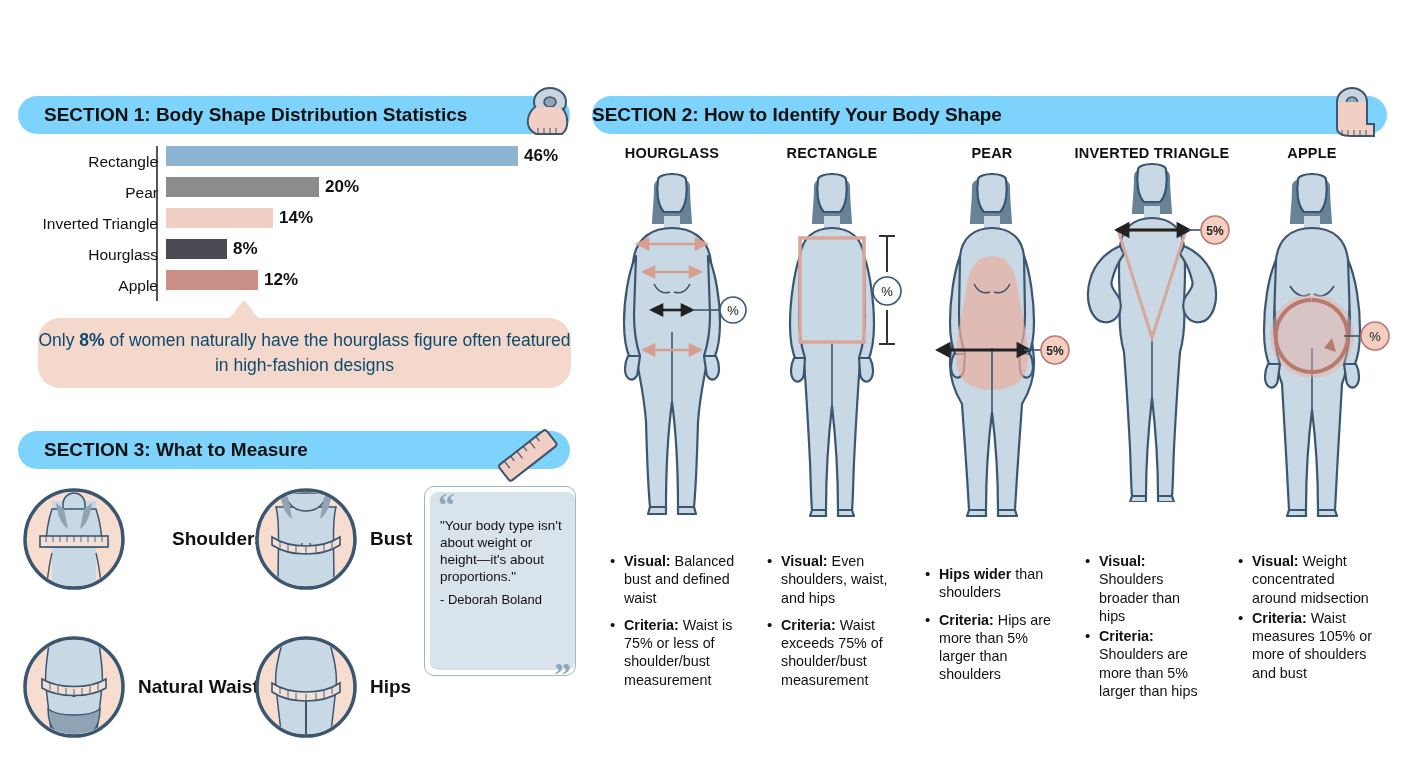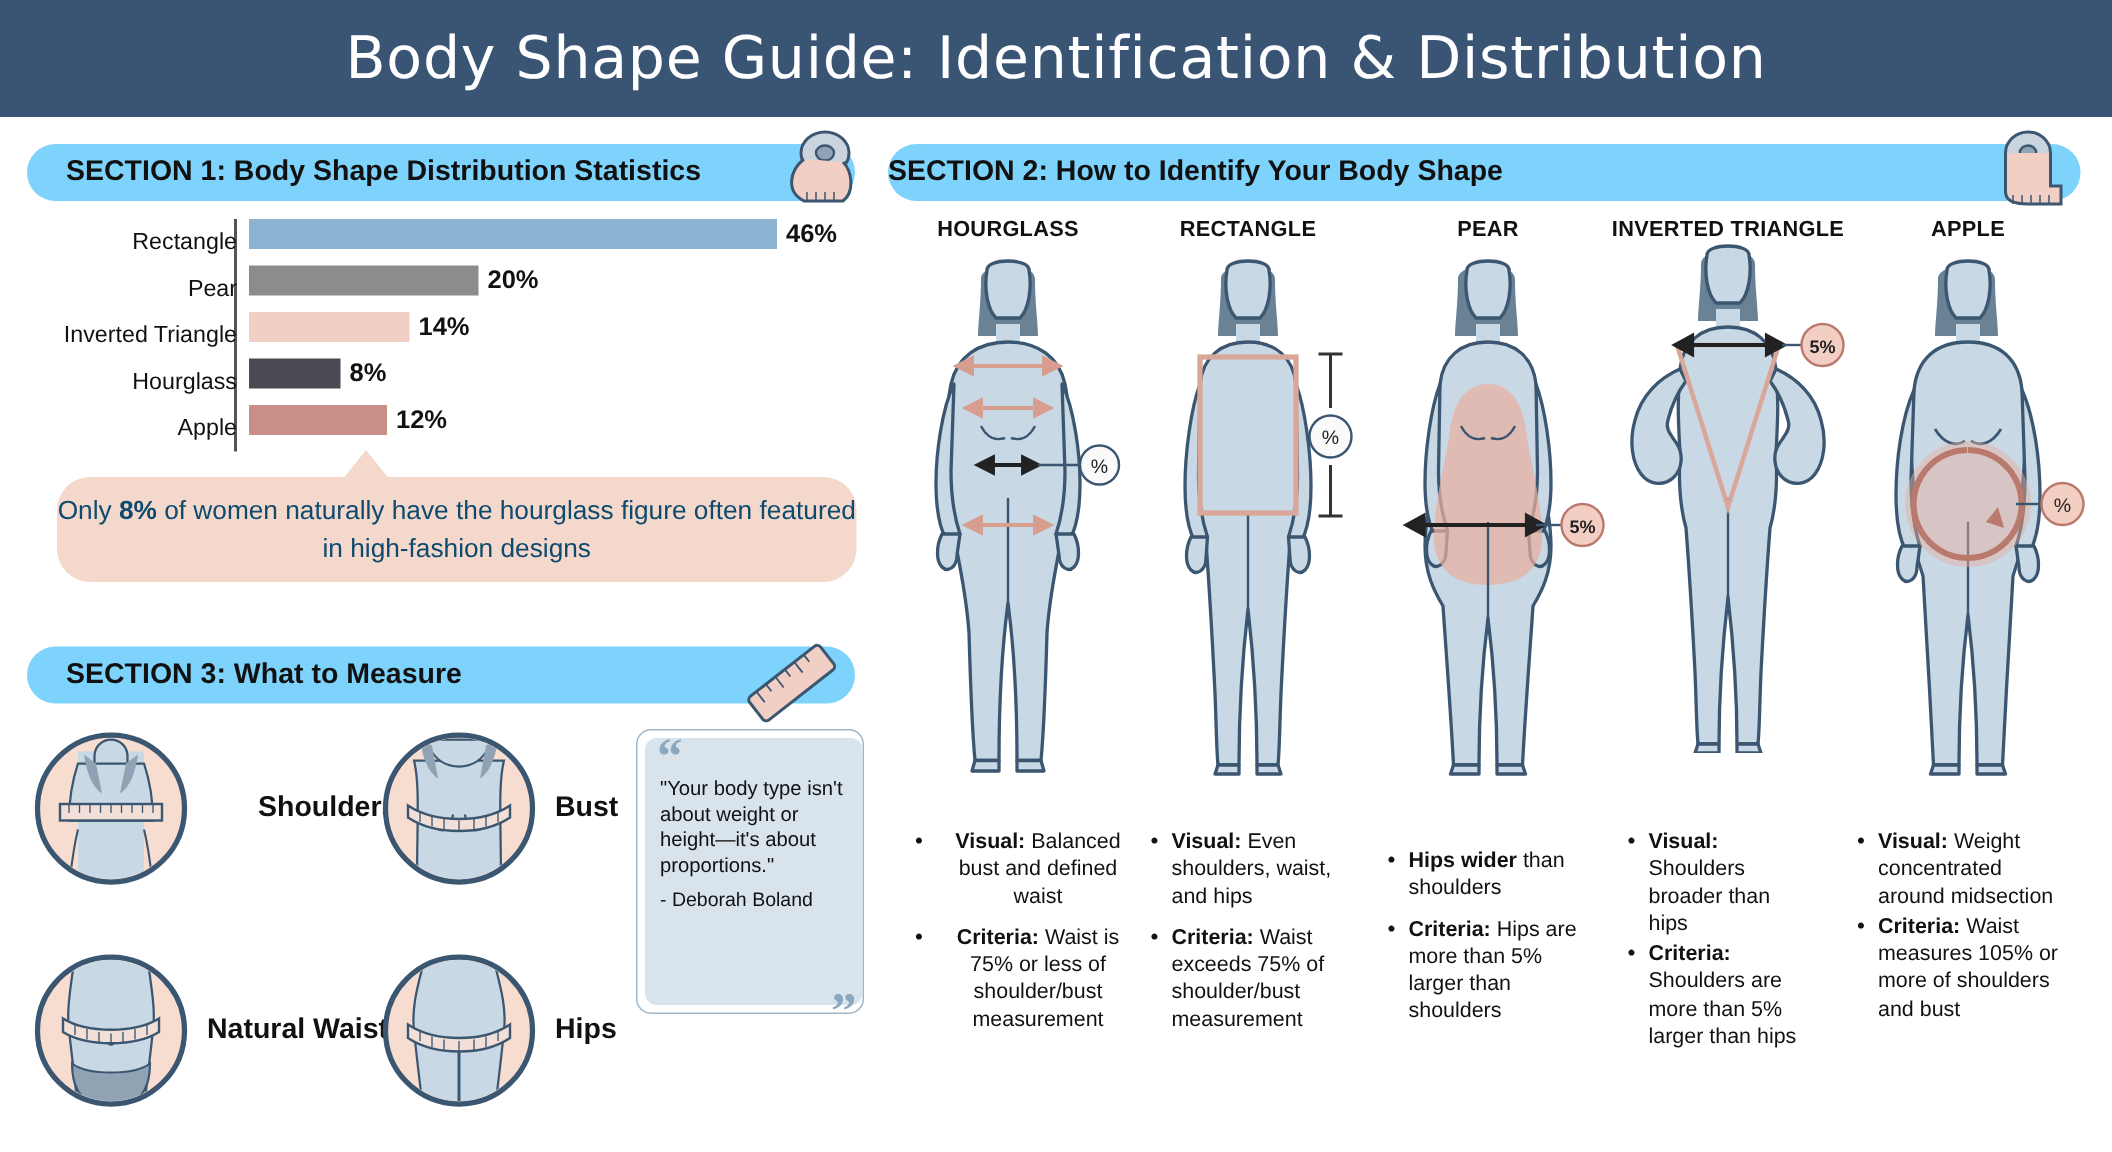--- a/index.html
+++ b/index.html
@@ -104,23 +104,20 @@
   .bul::before {
     content:"•"; position:absolute; left:0; top:-1px; font-size:15px; color:#111;
   }
   .bul b { font-weight:bold; }
 </style>
 </head>
 <body>
 
 <div class="page">
 
-  <div class="banner">
-    <div class="banner-title">Body Shape Guide: Identification &amp; Distribution</div>
-  </div>
 
   <div class="pill" id="sec1-pill">
     <span class="pill-label">SECTION 1: Body Shape Distribution Statistics</span>
   </div>
   <svg class="tape-icon" style="left:516px; top:84px;" width="62" height="58" viewBox="0 0 62 58">
     <ellipse cx="34" cy="18" rx="16" ry="14" fill="#c9d4de" stroke="#3b5670" stroke-width="2"></ellipse>
     <ellipse cx="34" cy="18" rx="6" ry="5" fill="#8fa3b5" stroke="#3b5670" stroke-width="1.6"></ellipse>
     <path d="M20 22 C10 30 8 44 20 50 L46 50 C54 44 52 30 46 24" fill="#f2cfc4" stroke="#3b5670" stroke-width="2"></path>
     <g stroke="#3b5670" stroke-width="1">
       <line x1="22" y1="44" x2="22" y2="50"></line>
@@ -514,21 +511,21 @@
         </g>
         <polygon points="104,180 92,176 100,166" fill="#b9796c"></polygon>
         <line x1="112" y1="164" x2="130" y2="164" stroke="#3b5670" stroke-width="1.6"></line>
         <circle cx="143" cy="164" r="14" fill="#f3cec2" stroke="#b9796c" stroke-width="1.6"></circle>
         <text x="143" y="169" text-anchor="middle" font-size="13" font-family="Liberation Sans, sans-serif" fill="#222">%</text>
       </svg>
     </div>
   </div>
 
   <div class="bullets" style="left:0; top:0; width:1408px; height:768px; position:absolute; pointer-events:none;">
-    <div class="bul-col" style="left:610px; top:552px; width:150px;text-align:center;">
+    <div class="bul-col" style="left:610px; top:552px; width:150px;">
       <div class="bul">
         <b>Visual:</b><span> Balanced bust and defined waist</span>
       </div>
       <div class="bul">
         <b>Criteria:</b><span> Waist is 75% or less of shoulder/bust measurement</span>
       </div>
     </div>
 
     <div class="bul-col" style="left:767px; top:552px; width:135px;">
       <div class="bul">

